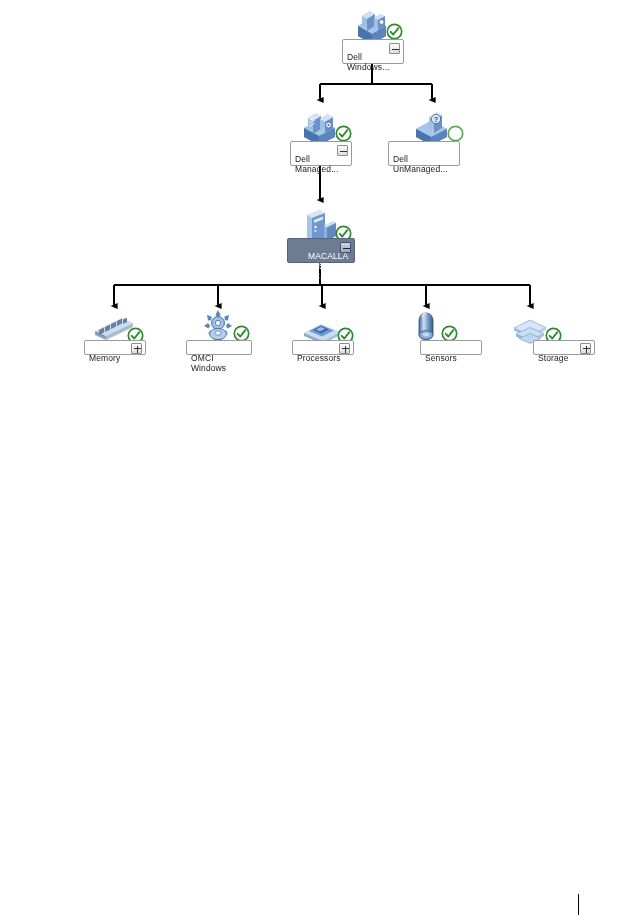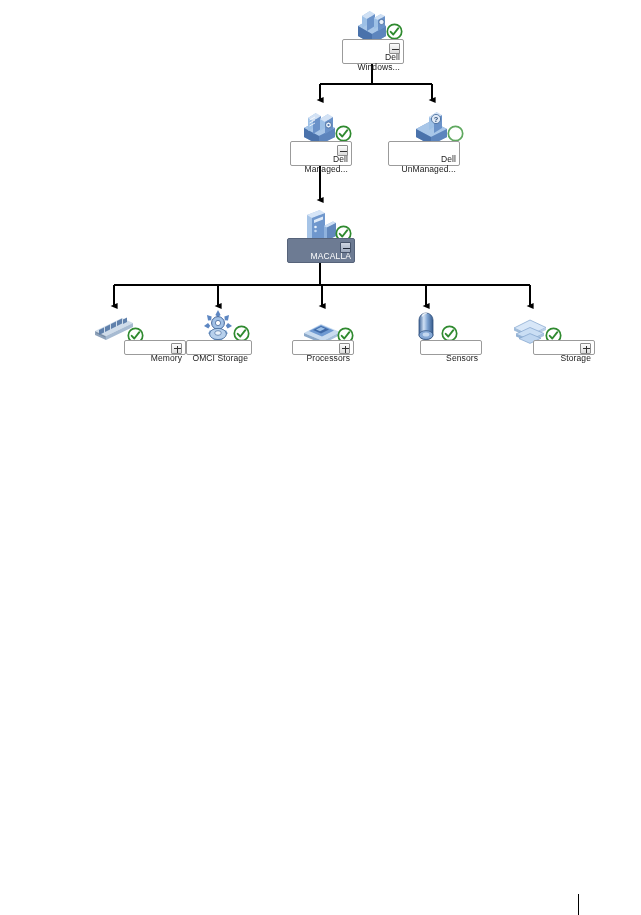--- a/index.html
+++ b/index.html
@@ -2,21 +2,21 @@
 <html><head>
 <meta charset="utf-8">
 <title>Dell OMCI Topology Tree</title>
 <style>
   html,body{margin:0;padding:0;background:#ffffff;}
   body{
     width:641px;height:915px;position:relative;overflow:hidden;
     font-family:"Liberation Sans","DejaVu Sans",sans-serif;
     -webkit-font-smoothing:antialiased;
   }
-  #canvas{position:absolute;left:0;top:0;width:508px;height:915px;text-align:right;}
+  #canvas{position:absolute;left:0;top:0;width:508px;height:915px;}
   #edges{position:absolute;left:0;top:0;width:641px;height:915px;pointer-events:none;}
 
   
   .node{position:absolute;}
   .node-icon{
     position:absolute;left:0;top:0;width:44px;height:40px;
   }
   .node-icon svg{display:block;width:44px;height:40px;}
 
   .badge{position:absolute;width:17px;height:17px;}
@@ -233,21 +233,21 @@
           <path d="M4,22.6 L13,26.8" stroke="#6f849c" stroke-width="0.8" fill="none"></path>
         </g>
       </svg>
     </span>
     <span class="badge" style="left:35px;top:17px;">
       <svg viewBox="0 0 17 17" xmlns="http://www.w3.org/2000/svg">
         <circle cx="8.5" cy="8.5" r="7.2" fill="#ffffff" stroke="#2f8a2f" stroke-width="1.7"></circle>
         <path d="M4.7,8.8 L7.3,11.5 L12.3,5.2" fill="none" stroke="#2f8a2f" stroke-width="1.9" stroke-linecap="round" stroke-linejoin="round"></path>
       </svg>
     </span>
-    <div class="label-box" style="left:-8px;top:30px;width:62px;height:15px;margin-left:40px;">
+    <div class="label-box" style="left:-8px;top:30px;width:62px;height:15px;">
       <span class="label-text">Memory</span>
       <span class="expander plus" style="right:3px;top:1.5px;"></span>
     </div>
   </div>
 
   <div class="node" style="left:196px;top:306px;">
     <span class="node-icon">
       <svg viewBox="0 0 44 40" xmlns="http://www.w3.org/2000/svg">
         <g fill="#5c86c2">
           <path d="M22,4 L24.6,9 L22,11 L19.4,9 Z"></path>
@@ -267,21 +267,21 @@
         <ellipse cx="22" cy="27" rx="3.3" ry="2.3" fill="#e8f1fb" stroke="#4a6f9f" stroke-width="0.7"></ellipse>
       </svg>
     </span>
     <span class="badge" style="left:37px;top:19px;">
       <svg viewBox="0 0 17 17" xmlns="http://www.w3.org/2000/svg">
         <circle cx="8.5" cy="8.5" r="7.2" fill="#ffffff" stroke="#2f8a2f" stroke-width="1.7"></circle>
         <path d="M4.7,8.8 L7.3,11.5 L12.3,5.2" fill="none" stroke="#2f8a2f" stroke-width="1.9" stroke-linecap="round" stroke-linejoin="round"></path>
       </svg>
     </span>
     <div class="label-box" style="left:-10px;top:34px;width:66px;height:15px;">
-      <span class="label-text">OMCI Storage</span>
+      <span class="label-text">OMCI Windows</span>
     </div>
   </div>
 
   <div class="node" style="left:300px;top:310px;">
     <span class="node-icon">
       <svg viewBox="0 0 44 40" xmlns="http://www.w3.org/2000/svg">
         <g>
           <path d="M4,23 L21,14 L40,22 L23,31 Z" fill="#c9dcf0"></path>
           <path d="M4,23 L23,31 L23,34 L4,26 Z" fill="#8ba8c9"></path>
           <path d="M23,31 L40,22 L40,25 L23,34 Z" fill="#a6c0dc"></path>

